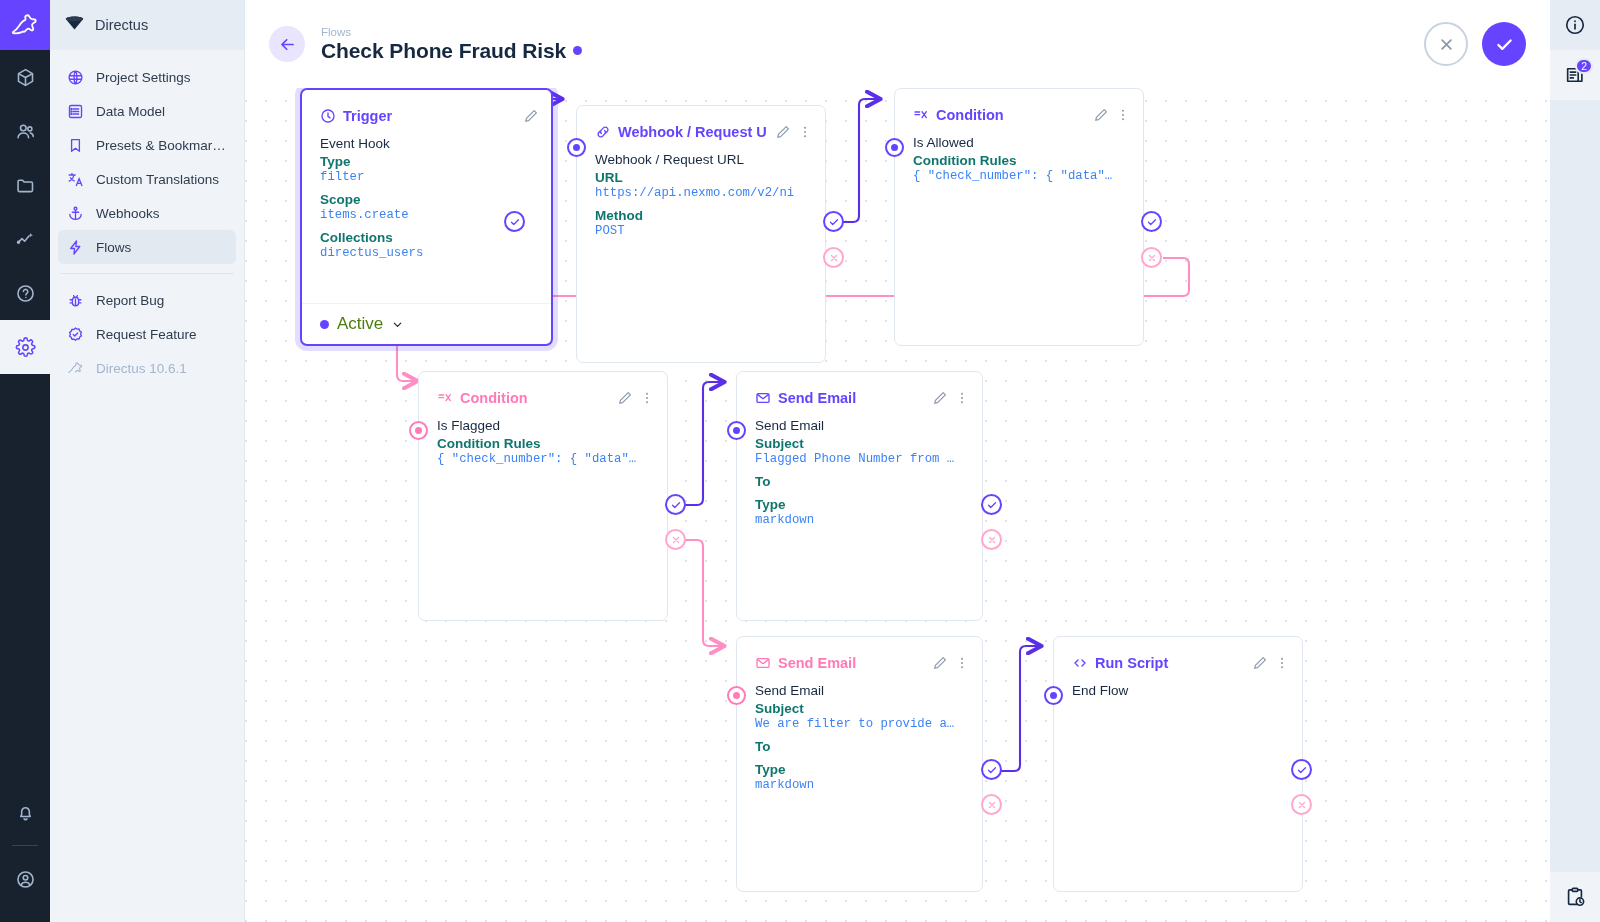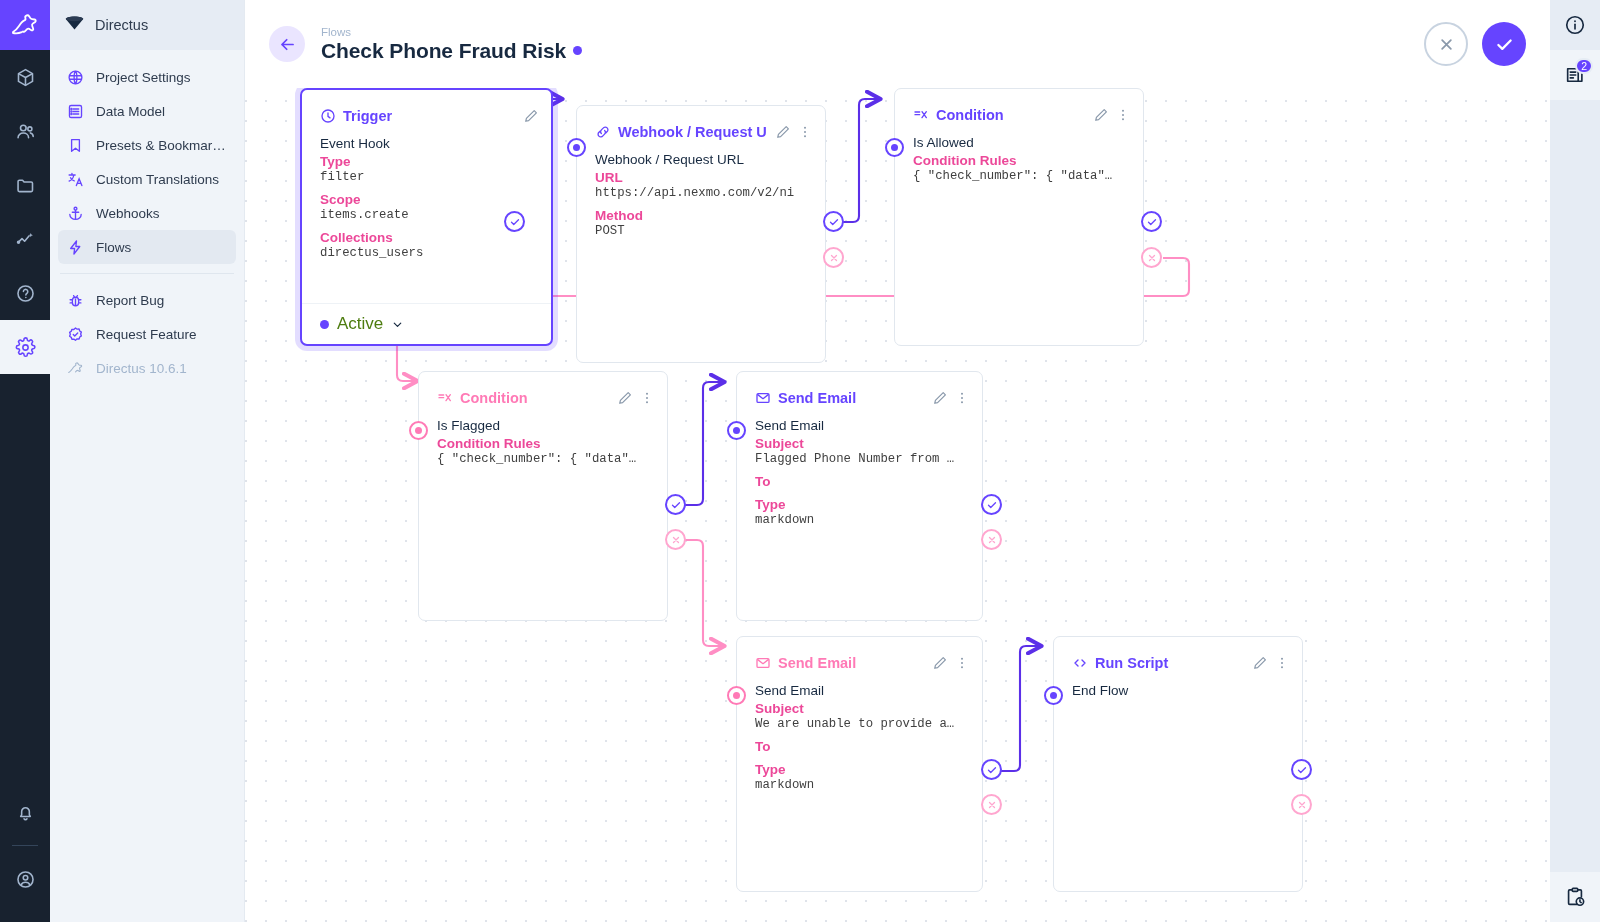--- a/index.html
+++ b/index.html
@@ -106,24 +106,24 @@
   .node-head .hicon { display: flex; align-items: center; color: #6644ff; }
   .node-head .htitle {
     font-size: 14.5px; font-weight: bold; color: #6644ff;
     white-space: nowrap; overflow: hidden; text-overflow: clip; flex: 1 1 auto;
   }
   .node.pink .node-head .hicon, .node.pink .node-head .htitle { color: #ff7ab6; }
   .head-actions { display: flex; align-items: center; gap: 6px; margin-left: auto; flex: 0 0 auto; }
   .pencil, .kebab { color: #8a99ab; cursor: pointer; display: flex; align-items: center; }
   .node-body { padding: 6px 22px 10px 18px; }
   .row-name { font-size: 13.5px; color: #172940; margin-bottom: 3px; }
-  .f-label { font-size: 13.5px; font-weight: bold; color: #ec4899; margin-top: 8px; }
+  .f-label { font-size: 13.5px; font-weight: bold; color: #0f766e; margin-top: 8px; }
   .f-label.tight { margin-top: 2px; }
   .f-value {
-    font-family: "Liberation Mono", monospace; font-size: 12.3px; color: #404040;
+    font-family: "Liberation Mono", monospace; font-size: 12.3px; color: #3b82f6;
     white-space: nowrap; overflow: hidden; margin-top: 1px;
   }
   .node-foot {
     border-top: 1px solid #eef2f6; margin-top: auto;
     padding: 10px 14px 10px 18px; display: flex; align-items: center; gap: 8px;
     position: absolute; left: 0; right: 0; bottom: 0;
   }
   .foot-dot { width: 9px; height: 9px; border-radius: 50%; background: #6644ff; }
   .foot-label { font-size: 17px; color: #4d7c0f; }
 
@@ -595,21 +595,21 @@
                 <circle cx="12" cy="5.6" r="1.5"></circle>
                 <circle cx="12" cy="12" r="1.5"></circle>
                 <circle cx="12" cy="18.4" r="1.5"></circle>
               </svg>
           </span>
         </span>
       </div>
       <div class="node-body">
         <div class="row-name">Send Email</div>
         <div class="f-label tight">Subject</div>
-        <div class="f-value">We are unable to provide a…</div>
+        <div class="f-value">We are filter to provide a…</div>
         <div class="f-label">To</div>
         <div class="f-label">Type</div>
         <div class="f-value">markdown</div>
       </div>
     </div>
     <div class="port port-in pink" style="left:482px; top:686px;"></div>
     <div class="port port-out" style="left:736px; top:759px;">
       <svg width="12" height="12" viewBox="0 0 24 24" fill="none" stroke="currentColor" stroke-width="2.6" stroke-linecap="round" stroke-linejoin="round">
           <path d="M5 12.5l4.5 4.5L19 7.5"></path>
         </svg>

